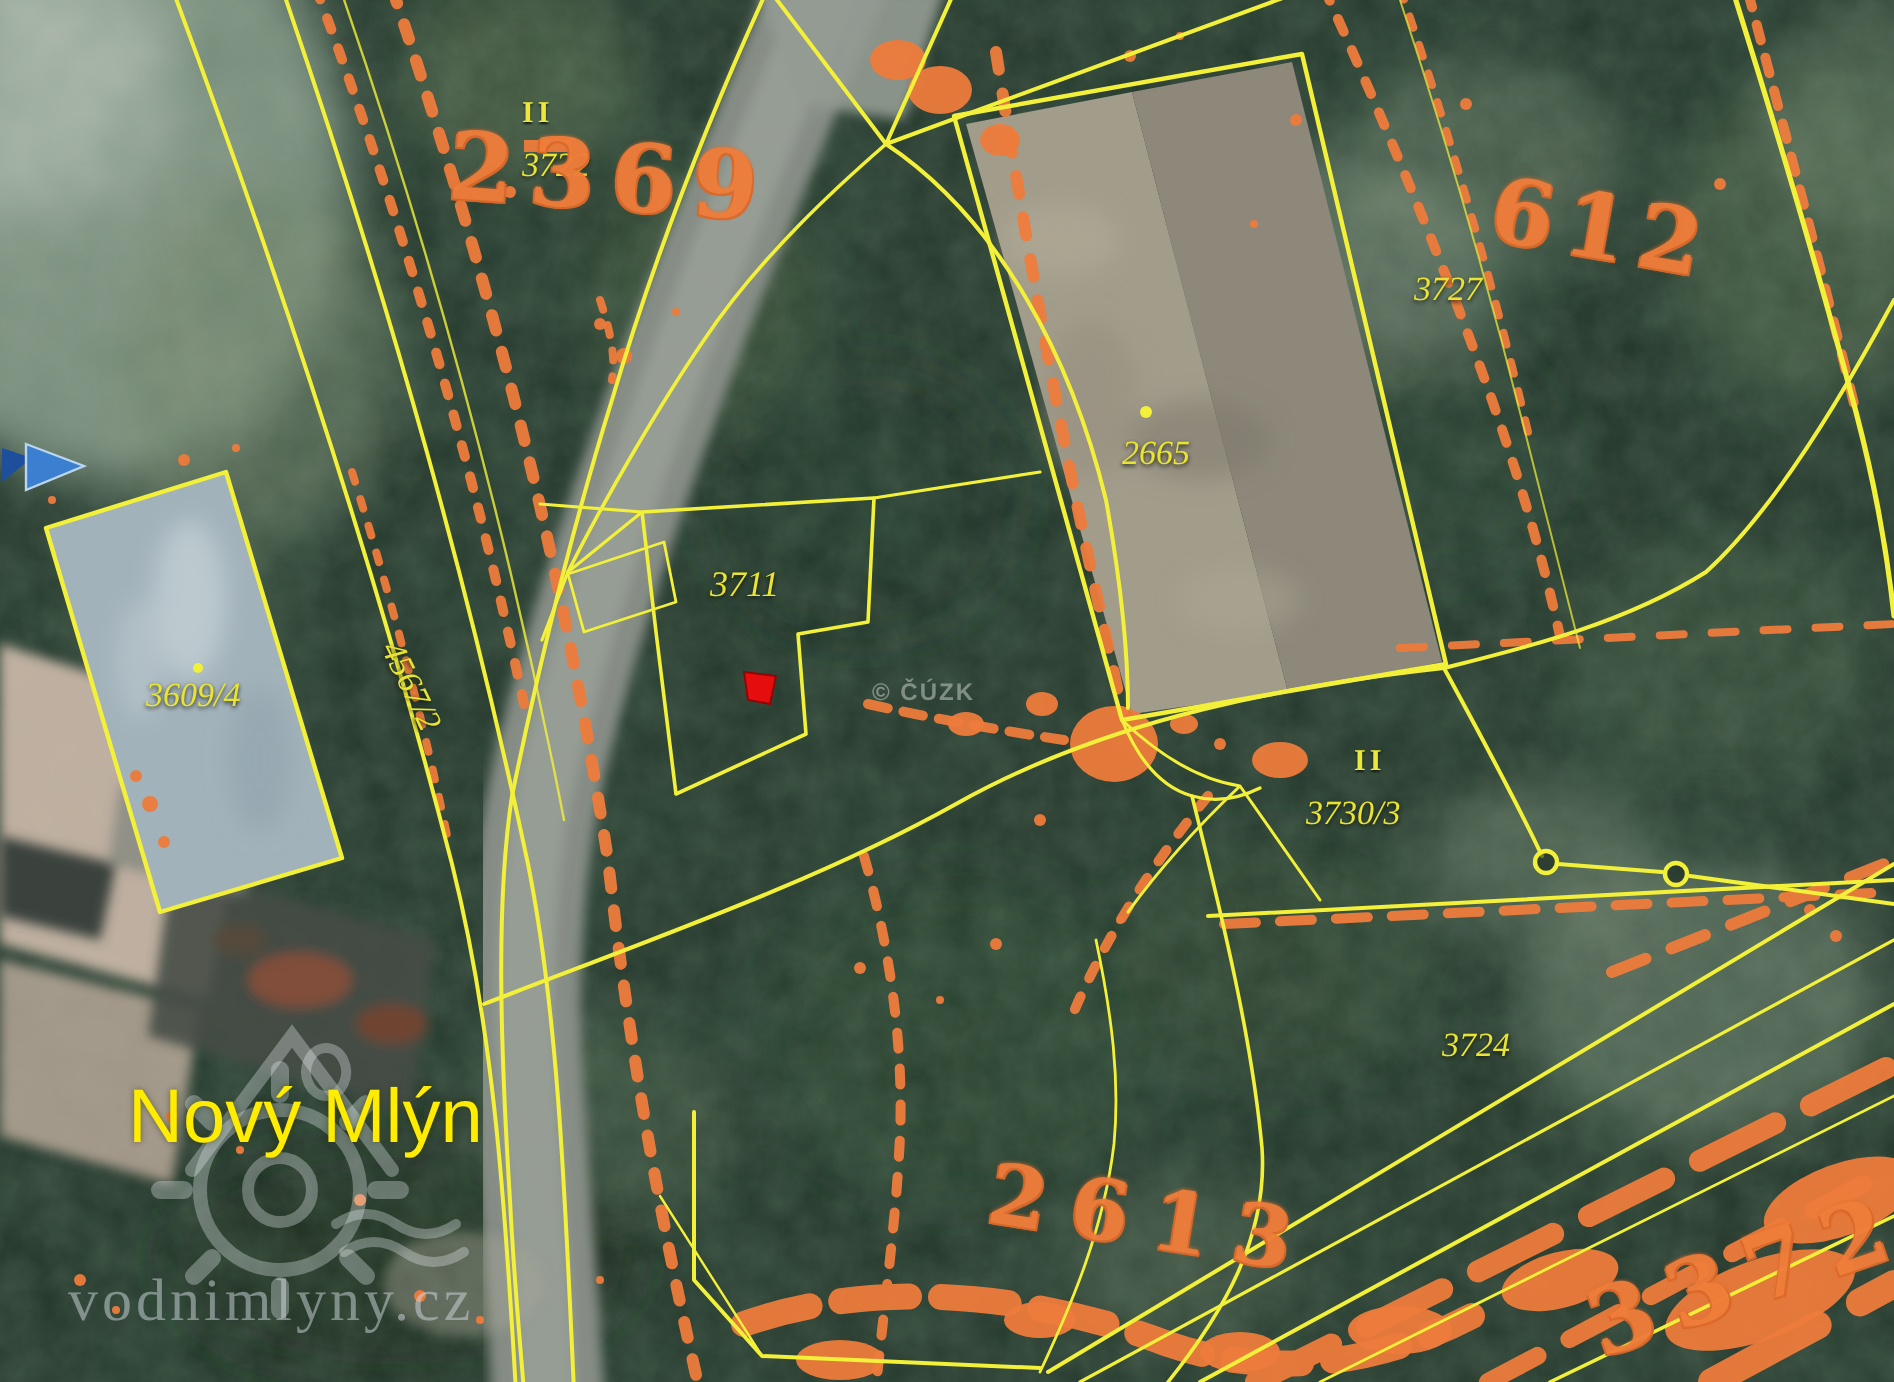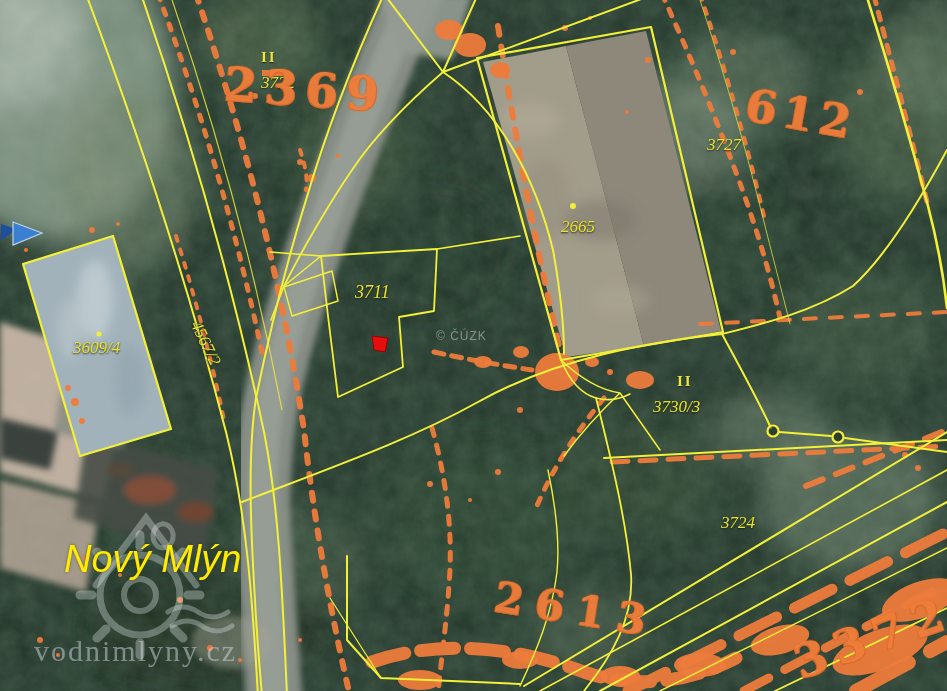--- a/index.html
+++ b/index.html
@@ -9,21 +9,21 @@
   .lbl{position:absolute;font-family:"Liberation Serif",serif;font-style:italic;
        font-size:17px;color:#e9e334;text-shadow:0 1px 2px rgba(15,20,8,.9);
        white-space:nowrap;line-height:1;}
   .sym{position:absolute;font-family:"Liberation Serif",serif;font-weight:bold;
        font-size:15px;color:#ece73a;letter-spacing:2px;text-shadow:0 1px 1px rgba(15,20,8,.9);
        line-height:1;}
   .raster-num{position:absolute;font-family:"DejaVu Serif",serif;font-weight:bold;
        color:#ef7d3a;white-space:nowrap;line-height:1;opacity:.97;
        text-shadow:0 0 2px #e06f2e,1px 1px 0 #d8682a,-1px 1px 0 #d8682a;}
   .place{position:absolute;font-family:"Liberation Sans",sans-serif;font-size:38px;
-       color:#ffec00;white-space:nowrap;line-height:1;text-shadow:0 0 3px rgba(50,50,0,.55);font-style:italic;}
+       color:#ffec00;white-space:nowrap;line-height:1;text-shadow:0 0 3px rgba(50,50,0,.55);}
   .attrib{position:absolute;font-family:"Liberation Sans",sans-serif;font-size:12px;
        color:rgba(195,202,196,.55);letter-spacing:1px;line-height:1;}
   .wm-text{position:absolute;font-family:"Liberation Serif",serif;font-size:30px;
        color:rgba(210,218,226,.5);letter-spacing:2px;line-height:1;text-align:right;}
 </style>
 </head>
 <body>
 
 <div id="map">
 
@@ -254,16 +254,16 @@
 <span class="lbl" style="left:561px;top:218px;">2665</span>
 <span class="lbl" style="left:355px;top:283px;font-size:18px;">3711</span>
 <span class="lbl" style="left:73px;top:339px;text-align:center;">3609/4</span>
 <span class="lbl" style="left:203px;top:318px;transform:rotate(64deg);transform-origin:0 0;">4567/2</span>
 <span class="sym" style="left:677px;top:374px;">II</span>
 <span class="lbl" style="left:653px;top:398px;">3730/3</span>
 <span class="lbl" style="left:721px;top:514px;">3724</span>
 <span class="raster-num" style="left:498px;top:576px;font-size:42px;letter-spacing:12px;transform:rotate(9deg);transform-origin:0 0;">2613</span>
 <span class="raster-num" style="left:788px;top:642px;font-size:46px;letter-spacing:9px;transform:rotate(-19deg);transform-origin:0 0;">3372</span>
 <span class="place" style="left:64px;top:540px;">Nový Mlýn</span>
-<span class="attrib" style="left:436px;top:330px;">© ČÚZK</span>
+<span class="attrib" style="left:436px;top:340px;font-weight:bold;">© ČÚZK</span>
 <span class="wm-text" style="left:34px;top:636px;">vodnimlyny.cz</span>
 
 </div>
 
 </body></html>

